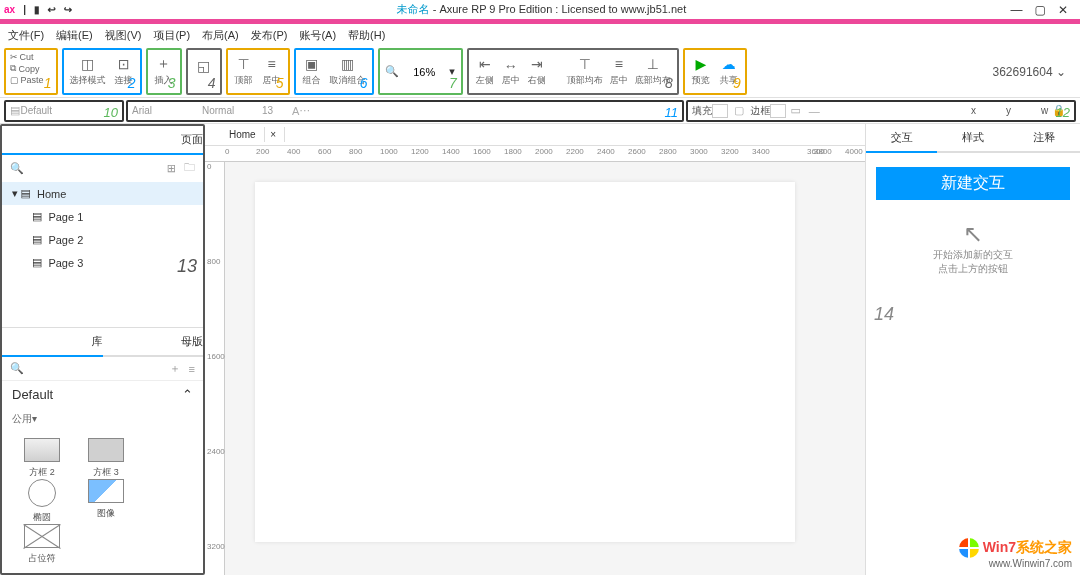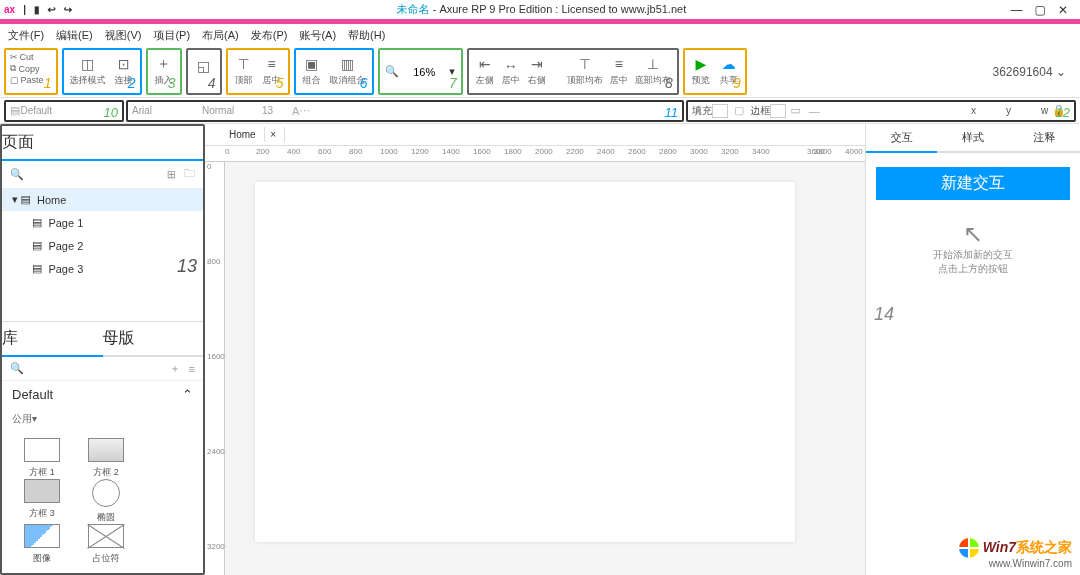--- a/index.html
+++ b/index.html
@@ -42,21 +42,21 @@
 .sinput { border: none; background: transparent; font-size: 10px; color: #999; width: 60px; }
 .fill-lbl { font-size: 10px; color: #555; }
 .colorwell { width: 16px; height: 14px; border: 1px solid #ccc; background: #fff; }
 .swide { flex: 1; }
 
 
 .main { display: flex; height: calc(575px - 124px); }
 .leftpanel { width: 205px; border: 2px solid #555; border-radius: 2px; position: relative; display: flex; flex-direction: column; }
 .leftpanel .num13 { position: absolute; right: 6px; top: 130px; font-size: 18px; color: #555; font-style: italic; }
 .tabs { display: flex; border-bottom: 2px solid #ddd; }
-.tab { flex: 1; text-align: left; padding: 6px 0; cursor: pointer; font-size: 16px; }
+.tab { flex: 1; text-align: right; padding: 6px 0; cursor: pointer; font-size: 11px; }
 .tab.active { border-bottom: 2px solid #0099ff; margin-bottom: -2px; color: #333; font-weight: 500; }
 .searchrow { padding: 4px 8px; display: flex; gap: 8px; align-items: center; color: #999; }
 .tree { flex: 0 0 auto; }
 .tree .node { padding: 5px 10px; display: flex; gap: 6px; align-items: center; cursor: pointer; font-size: 11px; }
 .tree .node.sel { background: #e3f1fc; }
 .tree .child { padding-left: 30px; }
 
 .libhdr { display: flex; border-top: 1px solid #ddd; border-bottom: 2px solid #ddd; }
 .libsearch { padding: 4px 8px; display: flex; gap: 8px; align-items: center; color: #999; border-bottom: 1px solid #eee; }
 .libtitle { padding: 6px 10px; font-size: 13px; display: flex; justify-content: space-between; }
@@ -91,21 +91,21 @@
 .rtabs { display: flex; border-bottom: 2px solid #ddd; }
 .rtab { flex: 1; text-align: center; padding: 6px 0; cursor: pointer; font-size: 11px; }
 .rtab.active { border-bottom: 2px solid #0099ff; margin-bottom: -2px; }
 .newint { margin: 14px 10px; background: #0099ff; color: #fff; text-align: center; padding: 6px 0; cursor: pointer; font-size: 16px; }
 .hint { text-align: center; color: #888; font-size: 10px; margin-top: 20px; }
 .hint .cur { font-size: 24px; }
 
 
 .watermark { position: absolute; right: 8px; bottom: 6px; text-align: right; }
 .watermark .l1 { font-size: 14px; font-weight: bold; }
-.watermark .l1 .w7 { color: #7f1d1d; font-style: italic; }
+.watermark .l1 .w7 { color: #ef4444; }
 .watermark .l1 .rest { color: #ff9900; }
 .watermark .l2 { font-size: 10px; color: #666; }
 .winlogo { display: inline-block; width: 20px; height: 20px; vertical-align: middle; background:
   linear-gradient(#ff4500,#ff4500) 0 0/9px 9px no-repeat,
   linear-gradient(#7cfc00,#7cfc00) 11px 0/9px 9px no-repeat,
   linear-gradient(#1e90ff,#1e90ff) 0 11px/9px 9px no-repeat,
   linear-gradient(#ffd700,#ffd700) 11px 11px/9px 9px no-repeat; border-radius: 50%; }
 </style>
 </head>
 <body>
@@ -308,24 +308,20 @@
       <div style="flex:1"></div>
       <span>＋</span>
       <span>≡</span>
     </div>
     <div class="libtitle">
         <span>Default</span>
         <span>⌃</span>
       </div>
     <div class="libsub">公用▾</div>
     <div class="shapes">
-      <div class="shape">
-          <div class="sbox"></div>
-          <span>方框 1</span>
-        </div>
       <div class="shape">
           <div class="sbox sgrad"></div>
           <span>方框 2</span>
         </div>
       <div class="shape">
           <div class="sbox sfill"></div>
           <span>方框 3</span>
         </div>
       <div class="shape">
           <div class="scirc"></div>

